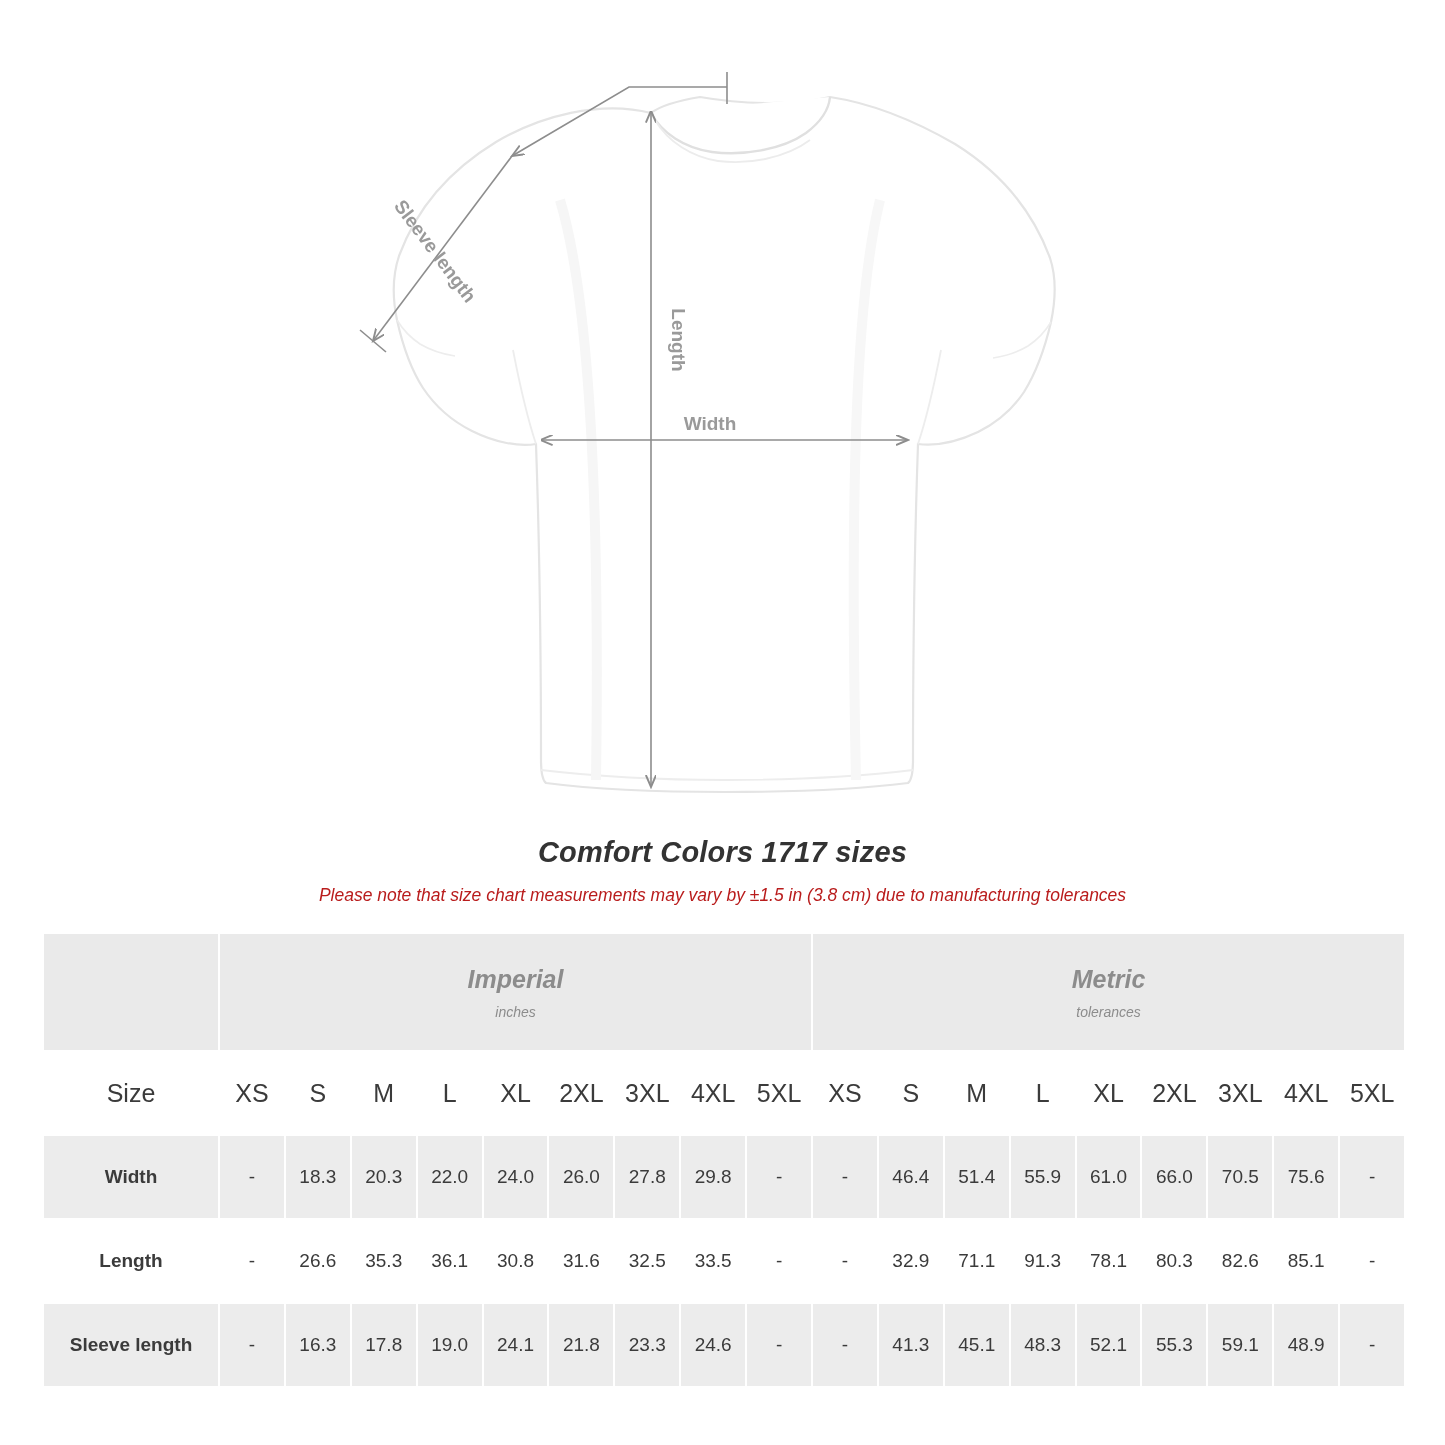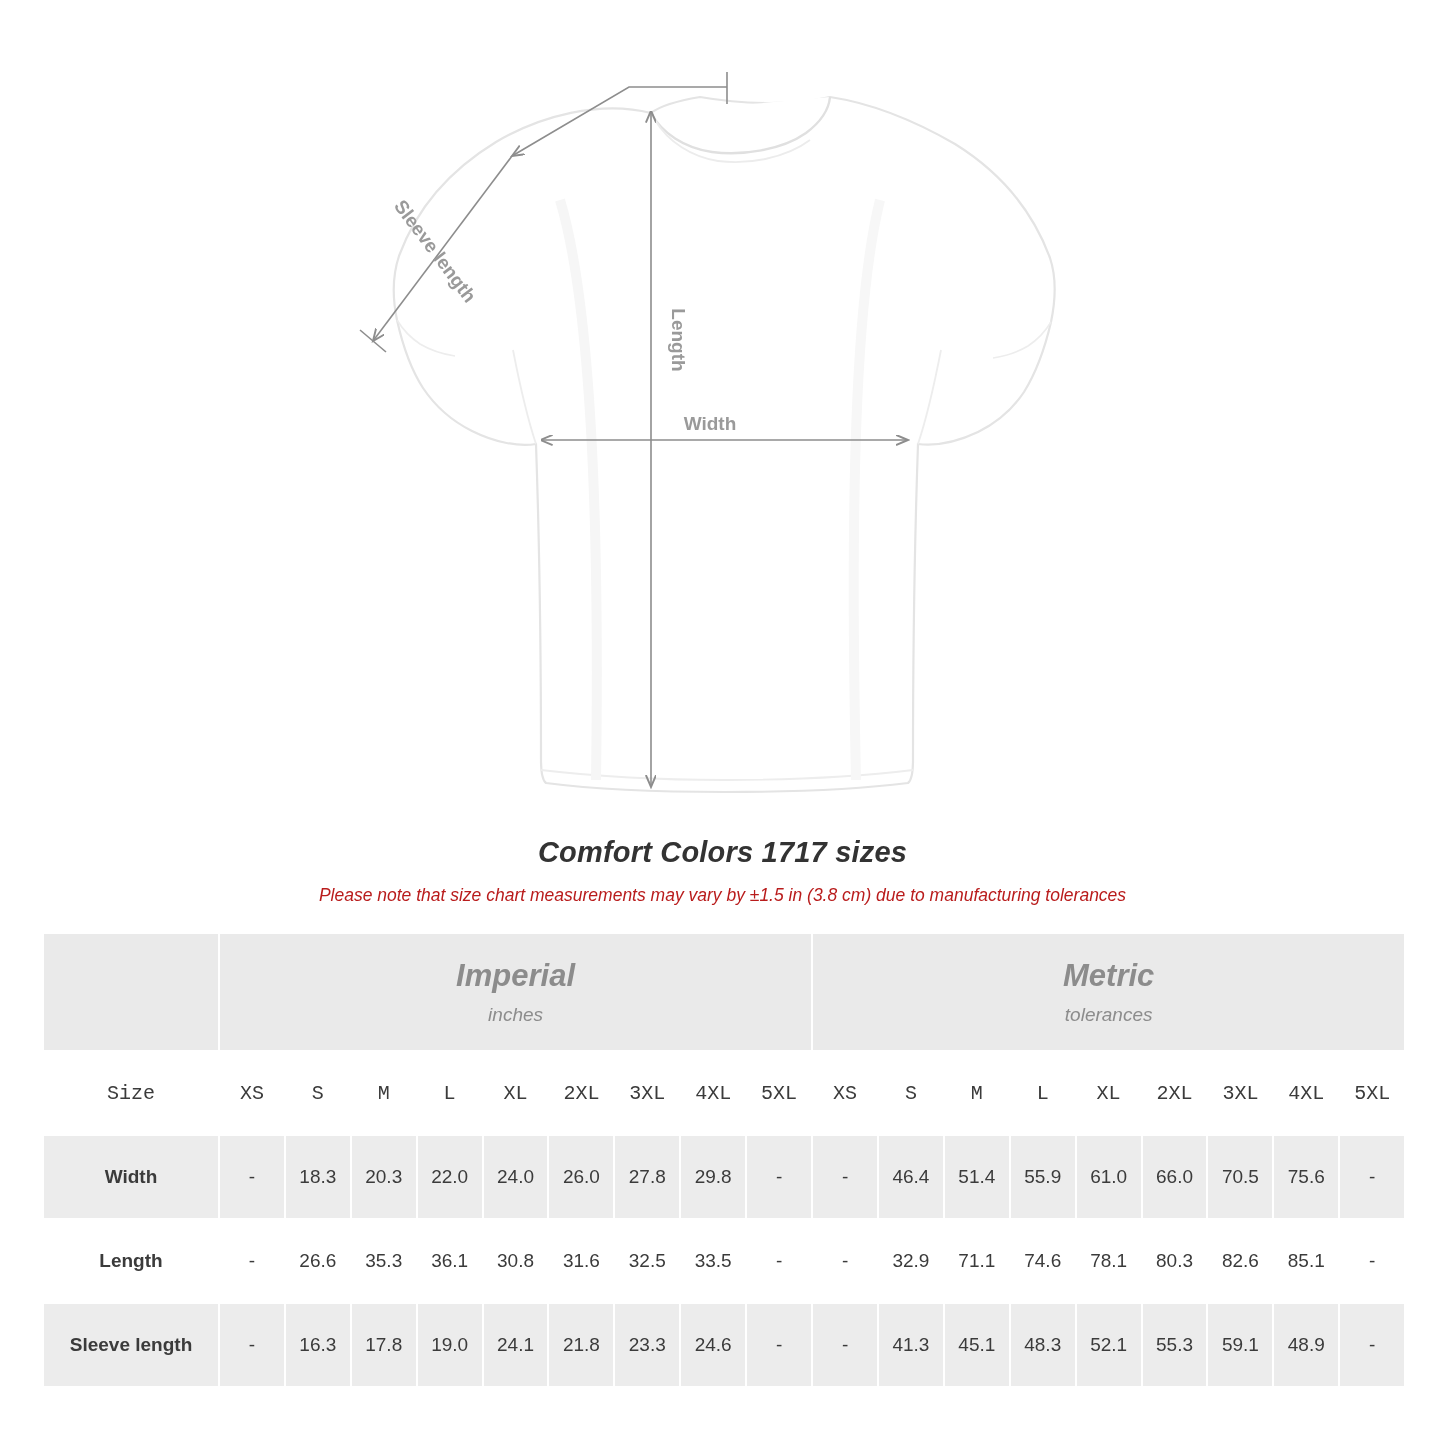--- a/index.html
+++ b/index.html
@@ -74,46 +74,45 @@
     font-weight: normal;
     padding: 0;
   }
 
   .unit-head {
     background: #eaeaea;
     height: 118px;
     vertical-align: middle;
   }
   .unit-system {
-    font-size: 31px;
+    font-size: 25px;
     font-style: italic;
     font-weight: bold;
     color: #8c8c8c;
   }
   .unit-sub {
-    font-size: 19px;
+    font-size: 14px;
     font-style: italic;
     color: #8c8c8c;
     margin-top: 10px;
   }
 
   .row-head {
     background: #eaeaea;
     font-weight: bold;
     font-size: 19px;
     color: #3b3b3b;
   }
   .size-head-row td {
     background: #ffffff;
     height: 84px;
     font-weight: bold;
-    font-size: 20px;
+    font-size: 25px;
     color: #3b3b3b;
     vertical-align: middle;
-    font-family: Liberation Mono, monospace;
   }
   .size-head-row td.row-head { background: #ffffff; }
 
   .data-row td {
     height: 84px;
     vertical-align: middle;
     font-size: 19px;
     color: #3b3b3b;
   }
   .data-row.shaded td { background: #ececec; }
@@ -296,21 +295,21 @@
           <td>35.3</td>
           <td>36.1</td>
           <td>30.8</td>
           <td>31.6</td>
           <td>32.5</td>
           <td>33.5</td>
           <td>-</td>
           <td>-</td>
           <td>32.9</td>
           <td>71.1</td>
-          <td>74.6</td>
+          <td>91.3</td>
           <td>78.1</td>
           <td>80.3</td>
           <td>82.6</td>
           <td>85.1</td>
           <td>-</td>
         </tr>
 
         <tr class="data-row shaded">
           <td class="row-head">Sleeve length</td>
           <td>-</td>

